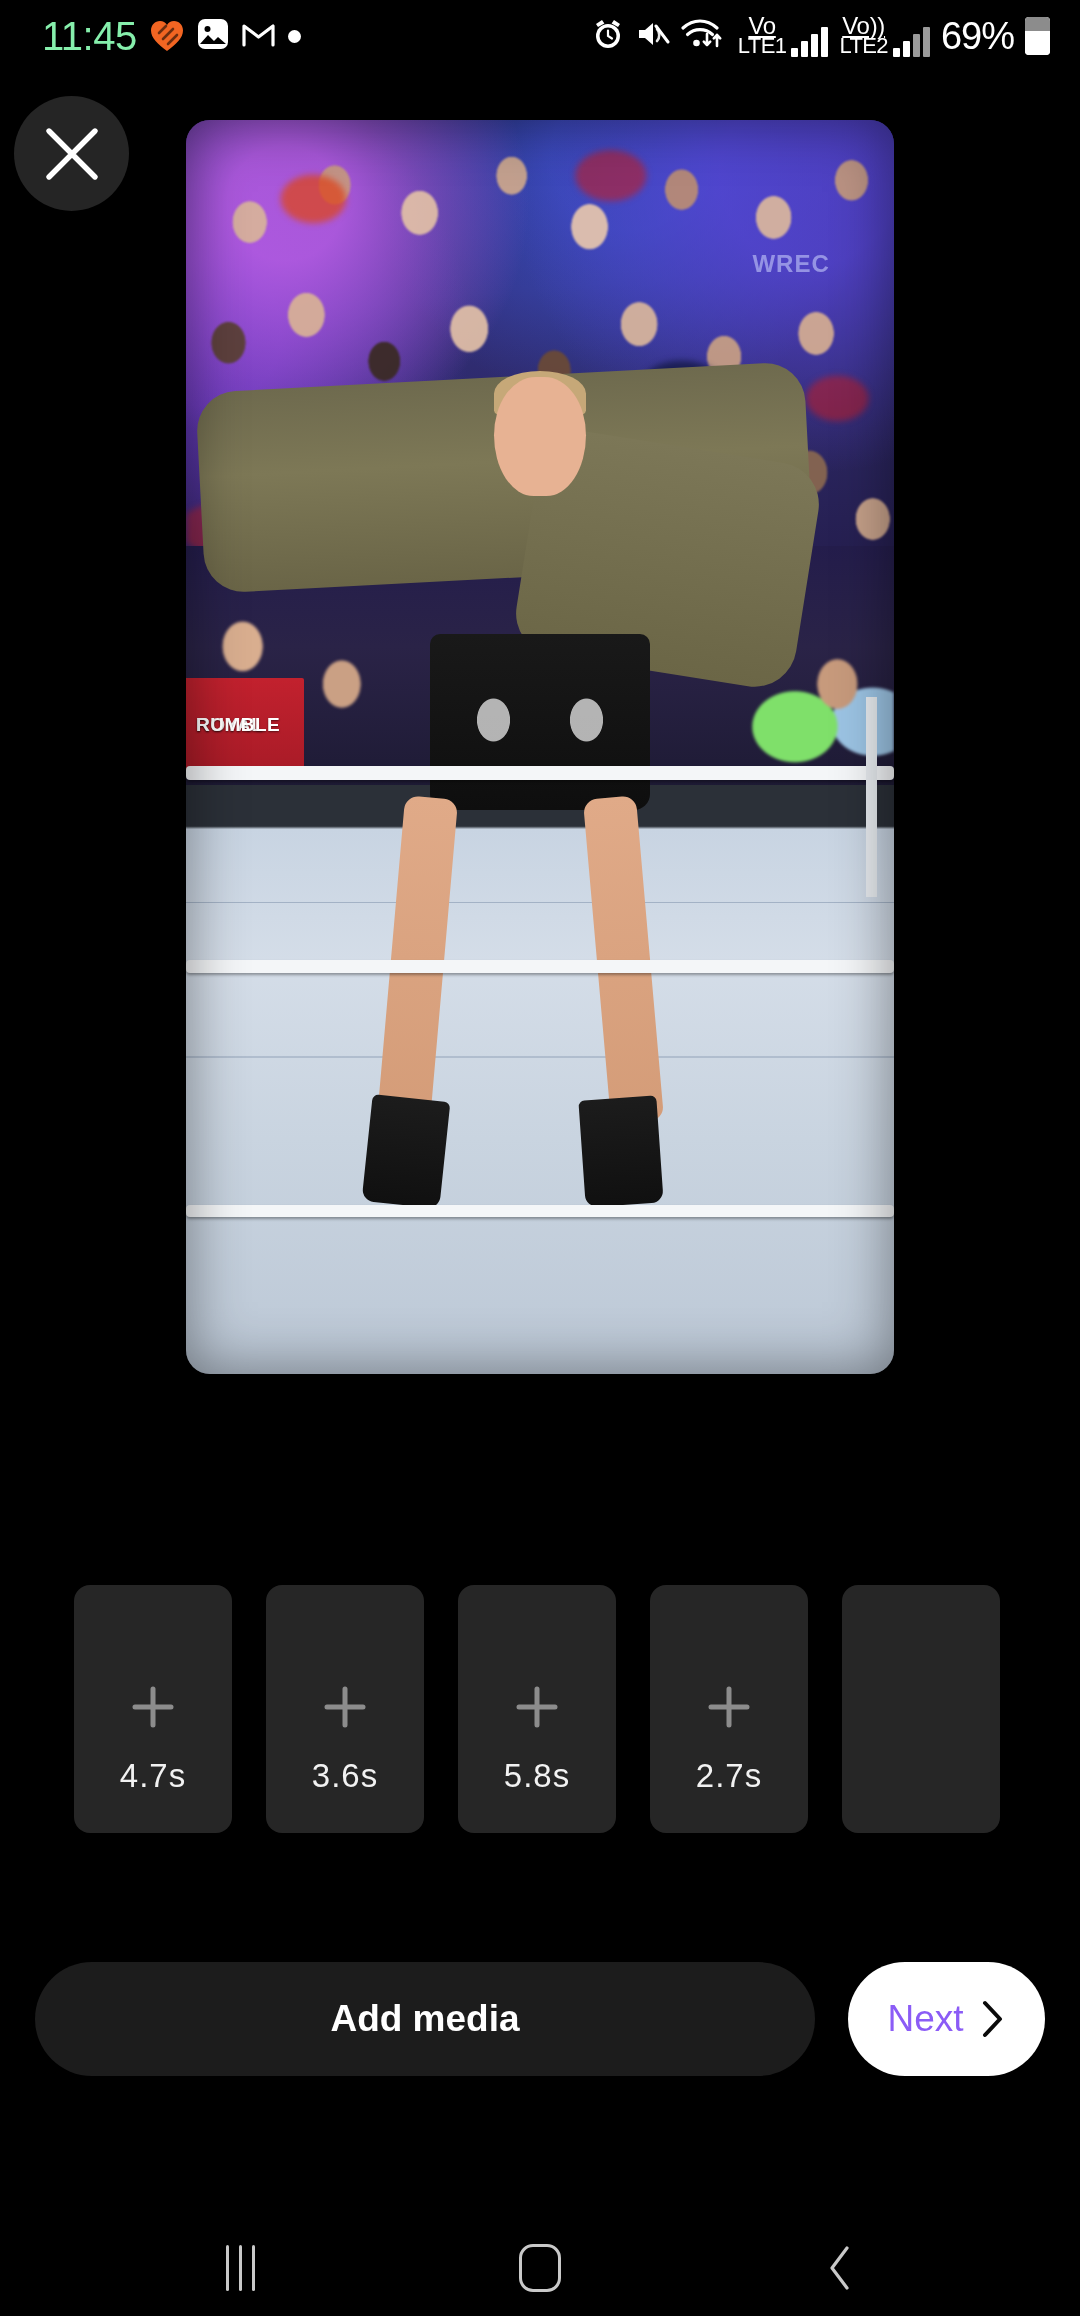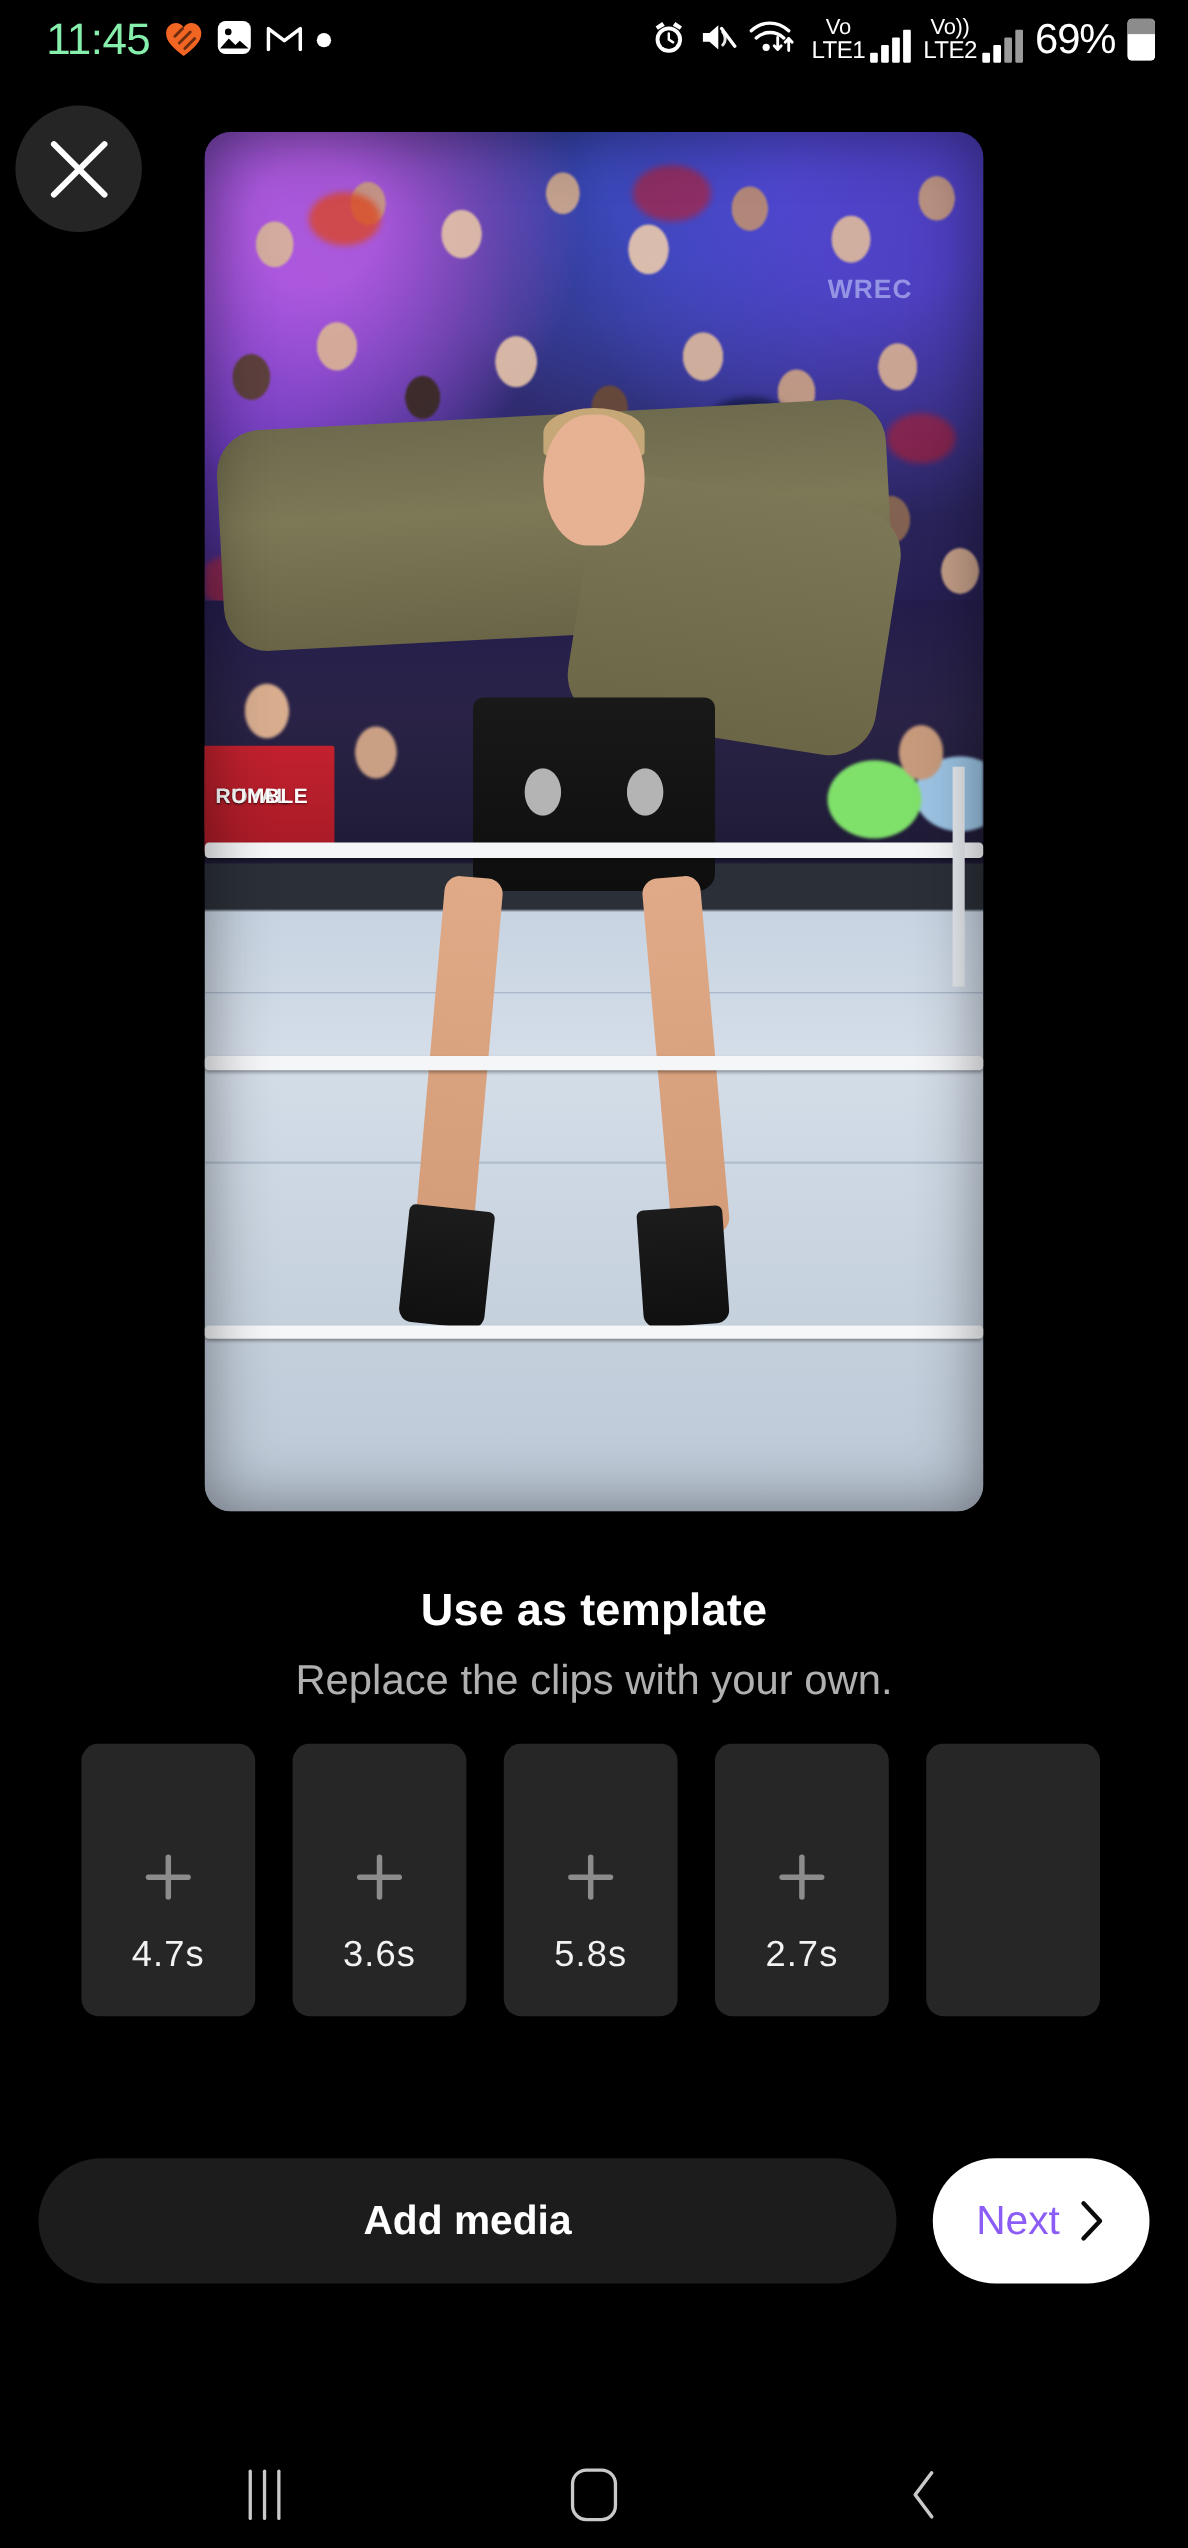--- a/index.html
+++ b/index.html
@@ -16,21 +16,21 @@
   .sb-left{ position:absolute; left:42px; top:0; height:72px; display:flex; align-items:center; gap:13px; }
   .sb-time{ color:#86efac; font-size:40px; font-weight:400; letter-spacing:-.5px; line-height:1; }
   .sb-right{ position:absolute; right:30px; top:0; height:72px; display:flex; align-items:center; gap:11px; }
   .ic{ display:block; }
 
   .heart-ic{ width:34px;height:32px; position:relative; }
   .dot-ic{ width:13px;height:13px;border-radius:50%;background:#fff; }
 
   .volte{ display:flex; align-items:flex-end; gap:5px; }
   .volte-txt{ color:#fff; font-size:0; line-height:1; text-align:center; }
-  .volte-txt b{ display:block; font-size:20px; font-weight:400; line-height:19px; letter-spacing:-.3px;}
+  .volte-txt b{ display:block; font-size:24px; font-weight:400; line-height:19px; letter-spacing:-.3px;text-decoration:underline;}
   .volte-txt s{ display:block; font-size:22px; font-weight:400; line-height:22px; text-decoration:none; letter-spacing:-.6px;}
   .bars{ display:flex; align-items:flex-end; gap:3px; height:30px;}
   .bars i{ display:block; width:7px; background:#fff; border-radius:1px;}
   .bars i:nth-child(1){height:9px}
   .bars i:nth-child(2){height:16px}
   .bars i:nth-child(3){height:23px}
   .bars i:nth-child(4){height:30px}
   .bars.dim i:nth-child(3),.bars.dim i:nth-child(4){background:#9a9a9a}
   .batt-pct{ color:#fff; font-size:38px; line-height:1; letter-spacing:-1px; }
   .batt{ width:25px; height:38px; border-radius:4px; background:#fff; position:relative; overflow:hidden;}
@@ -344,24 +344,20 @@
 
       <div class="rope r1"></div>
       <div class="rope r2"></div>
       <div class="rope r3"></div>
       <div class="post" style="left:96%;top:46%;height:16%;"></div>
 
       <div class="vig"></div>
     </div>
   </div>
 
-  <div class="caption">
-    <div class="cap-title">Use as template</div>
-    <div class="cap-sub">Replace the clips with your own.</div>
-  </div>
 
   <div class="strip">
     <div class="strip-inner">
 
       <div class="clip">
         <span class="plus">
           <svg width="46" height="46" viewBox="0 0 46 46">
               <path d="M23 5v36M5 23h36" stroke="#8c8c8c" stroke-width="5" stroke-linecap="round"></path>
             </svg>
         </span>

